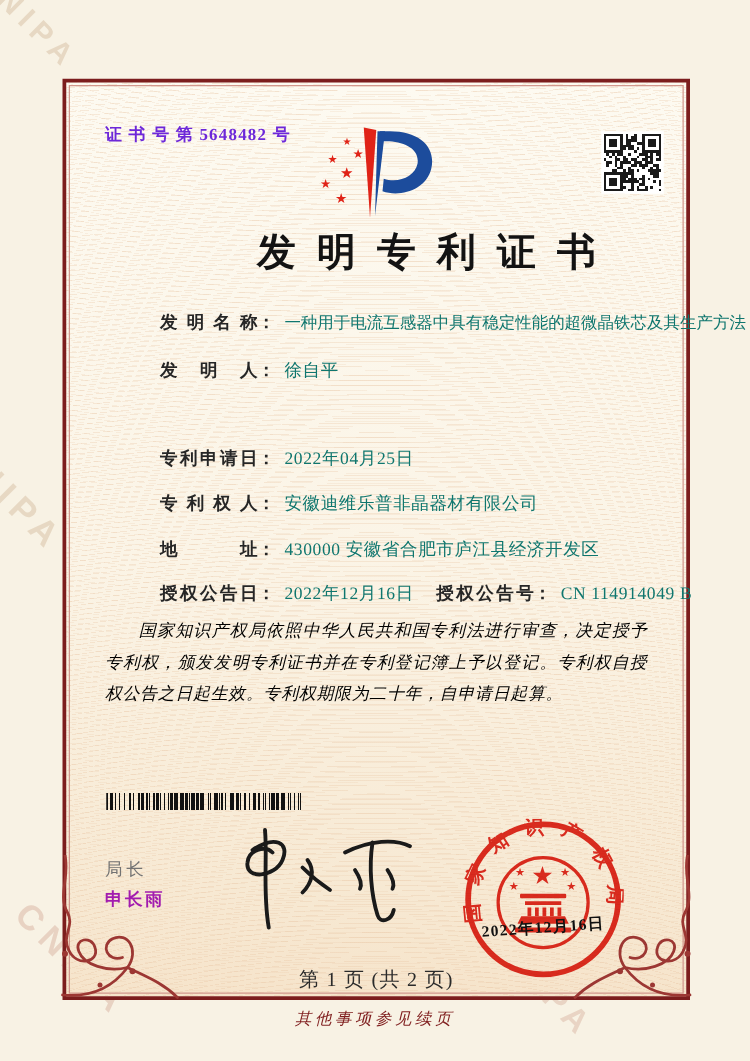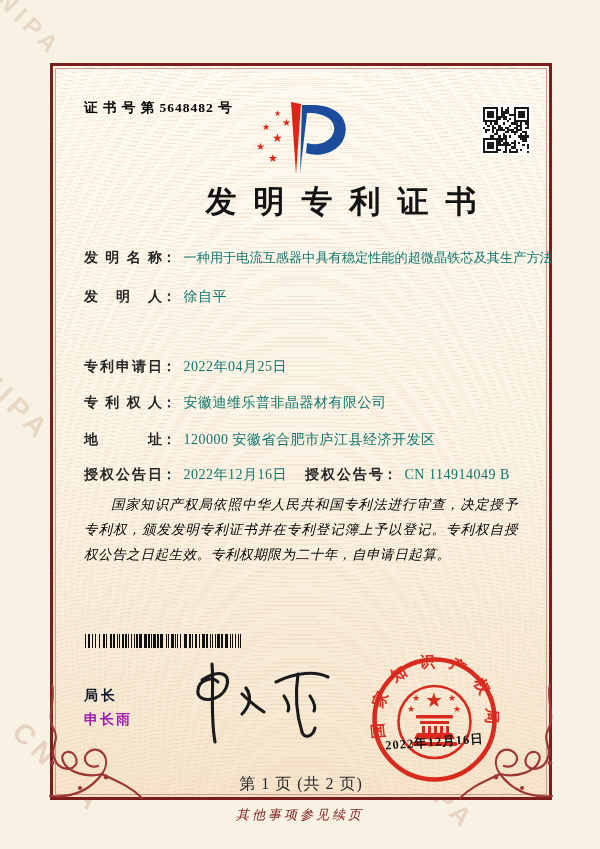--- a/index.html
+++ b/index.html
@@ -46,21 +46,21 @@
   .frame-inner{
     position:absolute;inset:2px;
     border:1px solid #d2978d;
     pointer-events:none;
   }
 
   
   .cert-no{
     position:absolute;left:84px;top:99px;
     font-size:13.5px;font-weight:bold;letter-spacing:1px;
-    color:#000000;z-index:3;
+    color:#6d28d9;z-index:3;
   }
   .logo{position:absolute;left:254px;top:100px;width:94px;height:78px;z-index:3;}
   .qr-wrap{
     position:absolute;left:481px;top:105px;width:50px;height:50px;
     background:#fff;z-index:3;padding:0;
   }
   .qr-wrap svg{position:absolute;left:2px;top:2px;width:46px;height:46px;}
   .title{
     position:absolute;left:50px;width:582px;top:181px;
     text-align:center;
@@ -72,20 +72,21 @@
   
   .field{
     position:absolute;left:84px;width:440px;height:20px;
     font-size:14px;z-index:3;white-space:nowrap;
   }
   .flabel{
     display:inline-block;width:78px;
     font-weight:bold;color:#262626;
     text-align:justify;text-align-last:justify;
     vertical-align:top;
+    margin-left:44px;
   }
   .fcolon{font-weight:bold;color:#262626;}
   .fvalue{color:#0f766e;font-weight:500;margin-left:4px;letter-spacing:0.5px;}
   .fvalue-long{font-size:13.2px;letter-spacing:0;}
   .grant2{position:absolute;left:221px;top:0;}
 
   .r1{top:249px;} .r2{top:288px;} .r3{top:322px;}
   .r4{top:358px;} .r5{top:394px;} .r6{top:431px;} .r7{top:466px;}
 
   
@@ -93,21 +94,21 @@
     position:absolute;left:84px;top:492px;width:434px;z-index:3;
     font-size:13.5px;font-style:italic;line-height:25px;
     text-align:justify;color:#000000;letter-spacing:0.6px;
   }
   .bodytext p{margin:0;text-indent:2em;}
 
   
   .barcode{position:absolute;left:85px;top:634px;width:156px;height:14px;z-index:3;}
 
   
-  .sig-title{position:absolute;left:84px;top:687px;font-size:14px;font-weight:bold;letter-spacing:3px;z-index:3;color:#0f172a;text-align:center;}
+  .sig-title{position:absolute;left:84px;top:687px;font-size:14px;font-weight:normal;letter-spacing:3px;z-index:3;color:#737373;text-align:center;}
   .sig-name{position:absolute;left:84px;top:711px;font-size:14px;font-weight:bold;letter-spacing:2px;z-index:3;color:#a21caf;}
   .sig-hand{position:absolute;left:172px;top:658px;width:165px;height:90px;z-index:3;}
 
   
   .seal{position:absolute;left:370px;top:655px;width:129px;height:129px;z-index:4;
         mix-blend-mode:multiply;opacity:0.95;}
   .seal-date{
     position:absolute;left:363px;top:734px;width:143px;text-align:center;
     font-size:12.5px;font-weight:bold;color:#111;z-index:5;
     transform:rotate(-4deg);letter-spacing:1px;
@@ -420,21 +421,21 @@
   <div class="field r4">
     <span class="flabel">专利申请日</span><span class="fcolon">：</span>
     <span class="fvalue">2022年04月25日</span>
   </div>
   <div class="field r5">
     <span class="flabel">专利权人</span><span class="fcolon">：</span>
     <span class="fvalue">安徽迪维乐普非晶器材有限公司</span>
   </div>
   <div class="field r6">
     <span class="flabel">地址</span><span class="fcolon">：</span>
-    <span class="fvalue">120000 安徽省合肥市庐江县经济开发区</span>
+    <span class="fvalue">430000 安徽省合肥市庐江县经济开发区</span>
   </div>
   <div class="field r7">
     <span class="flabel">授权公告日</span><span class="fcolon">：</span>
     <span class="fvalue">2022年12月16日</span>
     <span class="grant2">
       <span class="flabel">授权公告号</span><span class="fcolon">：</span>
       <span class="fvalue">CN 114914049 B</span>
     </span>
   </div>
 

